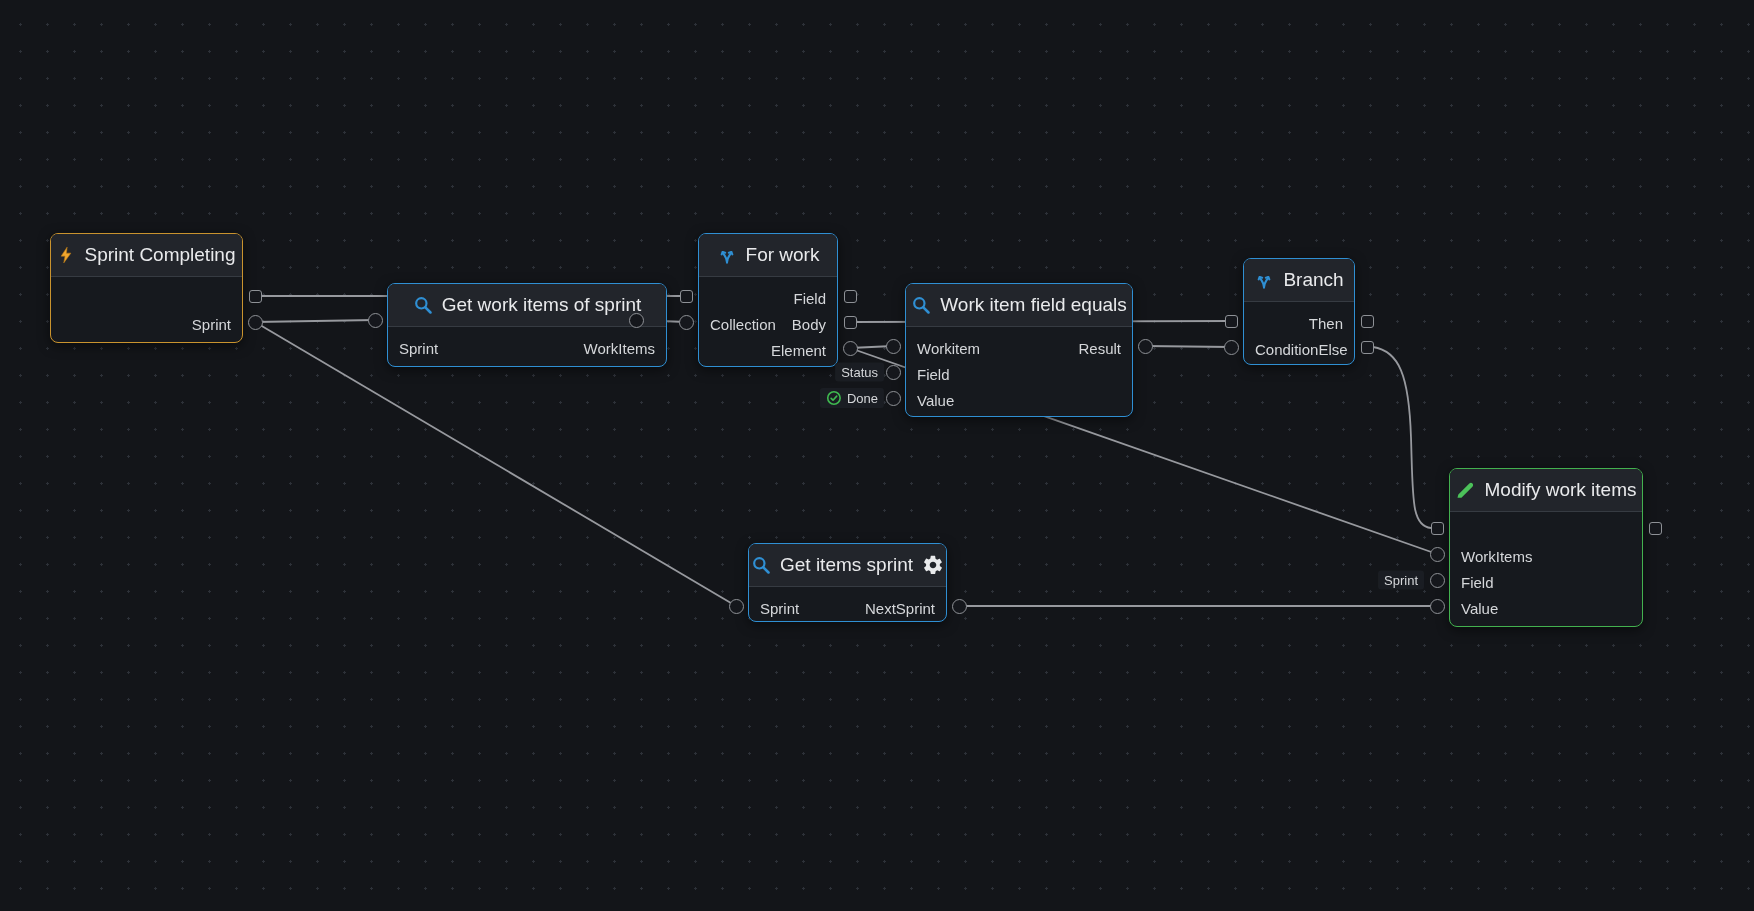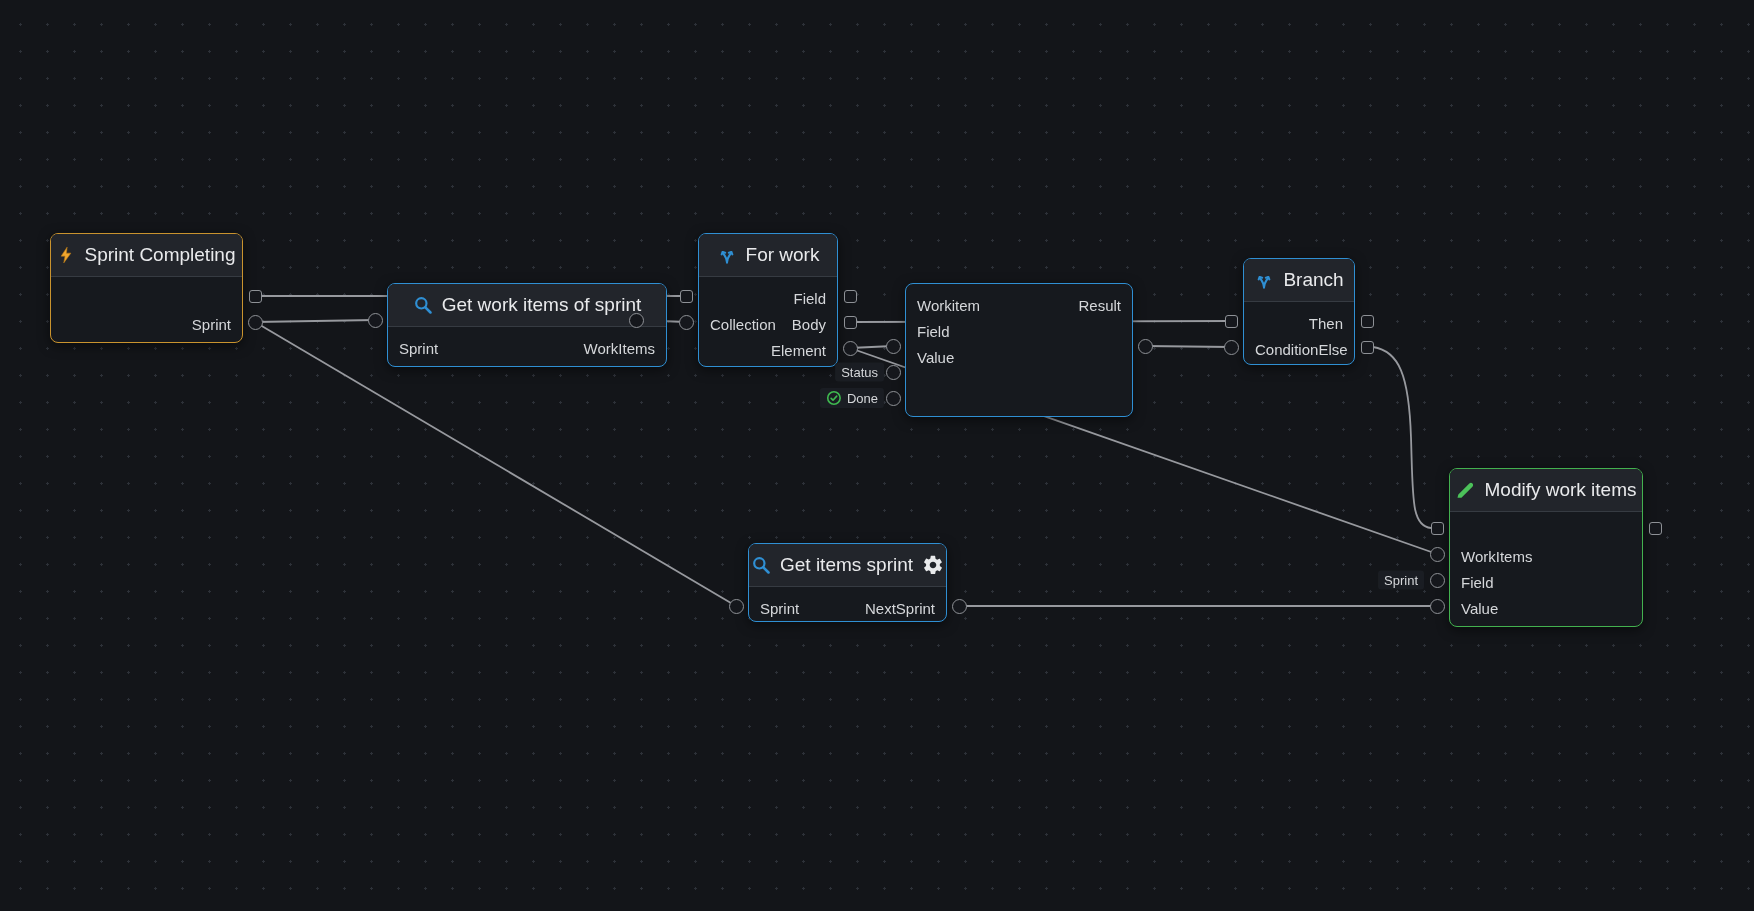--- a/index.html
+++ b/index.html
@@ -98,20 +98,29 @@
         <div class="row">
           <span class="lbl-left">Collection</span>
           <span class="lbl-right">Body</span>
         </div>
         <div class="row">
           <span class="lbl-right">Element</span>
         </div>
       </div>
     </div>
     <div class="node blue" style="left: 905px; top: 283px; width: 228px; height: 134px;">
+      <div class="node-header">
+        <span class="icon">
+          <svg width="20" height="20" viewBox="0 0 24 24">
+            <circle cx="10" cy="10" r="6.2" fill="none" stroke="#2f8fd3" stroke-width="2.6"></circle>
+            <line x1="14.8" y1="14.8" x2="21" y2="21" stroke="#2f8fd3" stroke-width="3.1" stroke-linecap="round"></line>
+          </svg>
+        </span>
+        <span>Work item field equals</span>
+      </div>
       <div class="node-body">
         <div class="row">
           <span class="lbl-left">Workitem</span>
           <span class="lbl-right">Result</span>
         </div>
         <div class="row">
           <span class="lbl-left">Field</span>
         </div>
         <div class="row">
           <span class="lbl-left">Value</span>

